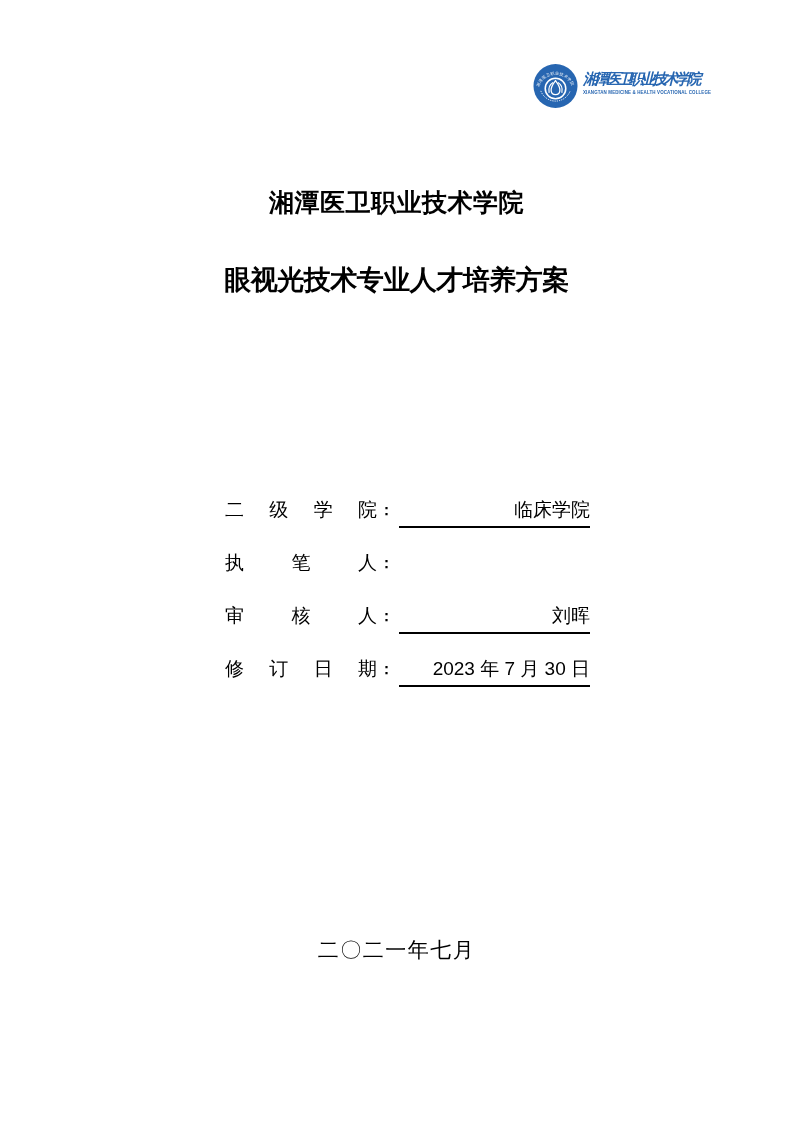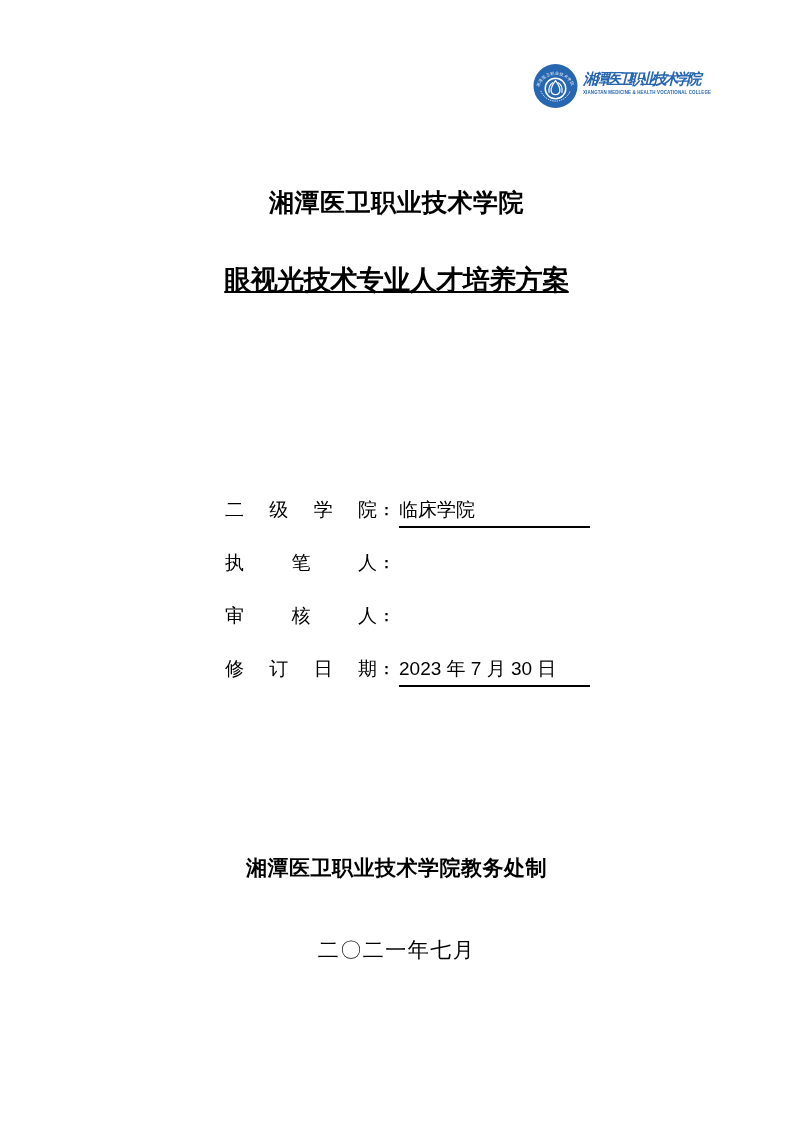--- a/index.html
+++ b/index.html
@@ -61,21 +61,20 @@
     position: absolute;
     top: 264px;
     left: 0;
     width: 100%;
     text-align: center;
     font-family: "Liberation Serif", serif;
     font-weight: bold;
     font-size: 27px;
     line-height: 33px;
     letter-spacing: -0.5px;
-    text-decoration: underline;
   }
 
   
   .form {
     position: absolute;
     left: 225px;
     top: 497px;
     width: 365px;
   }
   .form-row {
@@ -93,21 +92,21 @@
     width: 14px;
     margin-left: 2px;
     font-size: 15px;
     font-weight: bold;
     line-height: 26px;
     text-align: center;
   }
   .form-value {
     flex: 1;
     margin-left: 6px;
-    text-align: left;
+    text-align: right;
     font-size: 19px;
     line-height: 25px;
     padding-bottom: 4px;
     border-bottom: 2px solid #000;
     white-space: nowrap;
   }
 
   
   .footer-issuer {
     position: absolute;
@@ -183,31 +182,31 @@
       <div class="form-colon">：</div>
     </div>
 
     <div class="form-row">
       <div class="form-label" data-justify="true">
           <span>审</span>
           <span>核</span>
           <span>人</span>
         </div>
       <div class="form-colon">：</div>
+      <div class="form-value">刘晖</div>
     </div>
 
     <div class="form-row">
       <div class="form-label" data-justify="true">
           <span>修</span>
           <span>订</span>
           <span>日</span>
           <span>期</span>
         </div>
       <div class="form-colon">：</div>
       <div class="form-value">2023 年 7 月 30 日</div>
     </div>
 
   </div>
 
-  <div class="footer-issuer">湘潭医卫职业技术学院教务处制</div>
   <div class="footer-date">二〇二一年七月</div>
 
 </div>
 
 </body></html>

